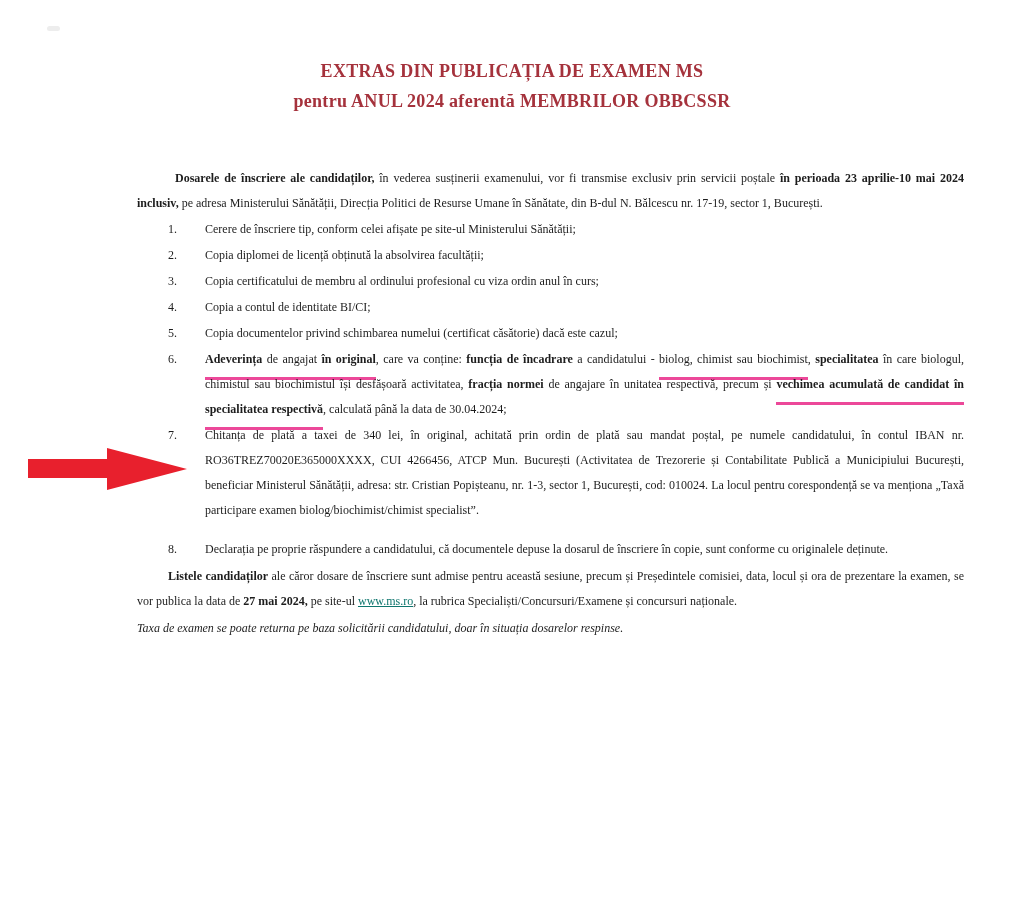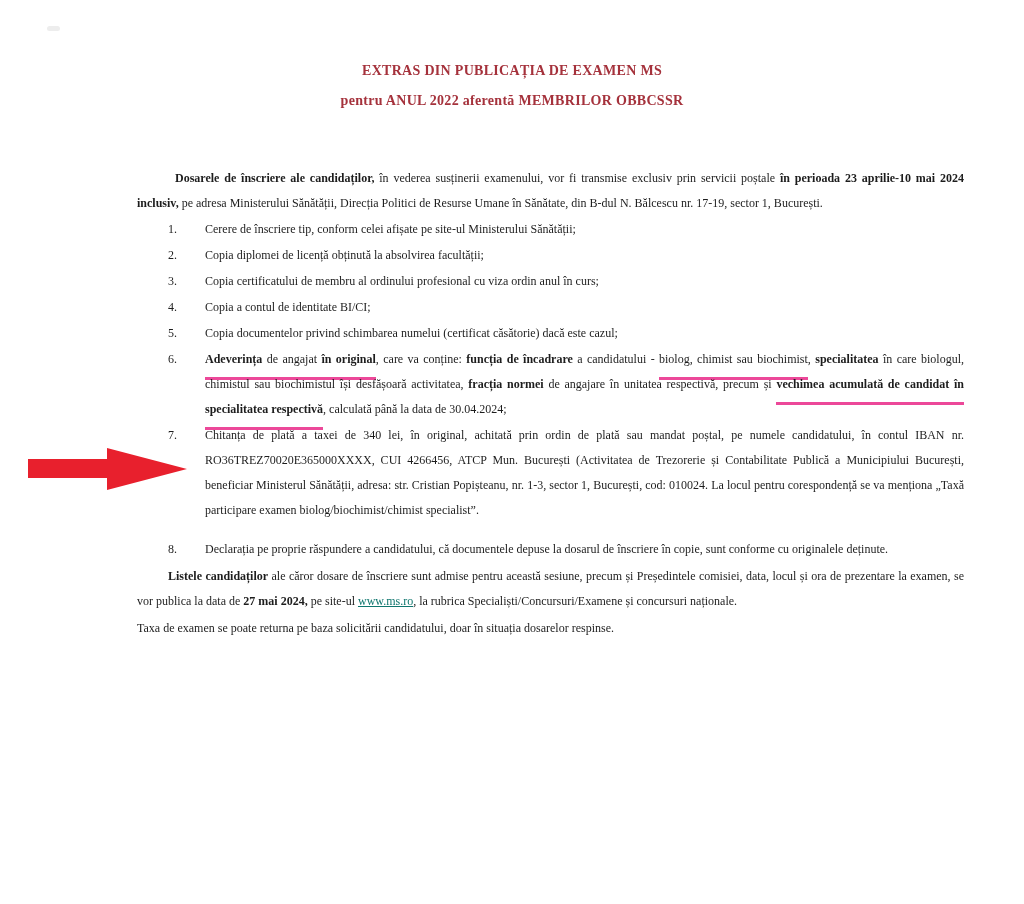--- a/index.html
+++ b/index.html
@@ -22,60 +22,60 @@
     background: #ededed;
   }
   .title-block {
     padding-top: 56px;
     text-align: center;
   }
   .title-line {
     display: block;
     color: #a5323c;
     font-weight: 700;
-    font-size: 14px;
+    font-size: 18px;
     line-height: 30px;
     letter-spacing: 0.3px;
   }
   .content {
     margin: 50px 60px 0 137px;
     font-size: 12px;
     line-height: 25px;
     text-align: justify;
   }
   .intro-p { text-indent: 38px; margin: 0 0 1px 0; }
   .list-intro { padding-left: 38px; text-align: left; margin: 0; }
   .doc-list { margin: 0; }
   .li { display: flex; margin-top: 1px; }
   .li .num { flex: 0 0 68px; padding-left: 31px; box-sizing: border-box; }
   .li .txt { flex: 1 1 auto; text-align: justify; }
   .li-gap { margin-top: 14px; }
   .b { font-weight: 700; }
   .u-red { border-bottom: 3px solid #ec4899; padding-bottom: 11px; }
   .link { color: #0f766e; text-decoration: underline; cursor: pointer; }
   .closing-p1 { text-indent: 31px; margin: 2px 0 0 0; }
-  .closing-p2 { margin: 2px 0 0 0; text-align: left; }
+  .closing-p2 { margin: 2px 0 0 0; text-align: left; font-style: italic; }
   .arrow-wrap {
     position: absolute;
     left: 27px;
     top: 446px;
     width: 162px;
     height: 46px;
   }
 </style>
 </head>
 <body>
 
 <div class="page">
 
   <div class="scan-artifact"></div>
 
   <div class="title-block">
     <span class="title-line">EXTRAS DIN PUBLICAȚIA DE EXAMEN MS</span>
-    <span class="title-line">pentru ANUL 2022 aferentă MEMBRILOR OBBCSSR</span>
+    <span class="title-line">pentru ANUL 2024 aferentă MEMBRILOR OBBCSSR</span>
   </div>
 
   <div class="content">
 
     <p class="intro-p"><span class="b">Dosarele de înscriere ale candidaților,</span><span> în vederea susținerii examenului, vor fi transmise exclusiv prin servicii poștale </span><span class="b">în perioada 23 aprilie-10 mai 2024 inclusiv,</span><span> pe adresa Ministerului Sănătății,  Direcția Politici de Resurse Umane în Sănătate, din B-dul N. Bălcescu nr. 17-19, sector 1, București.</span></p>
 
 
     <div class="doc-list">
 
       <div class="li">

